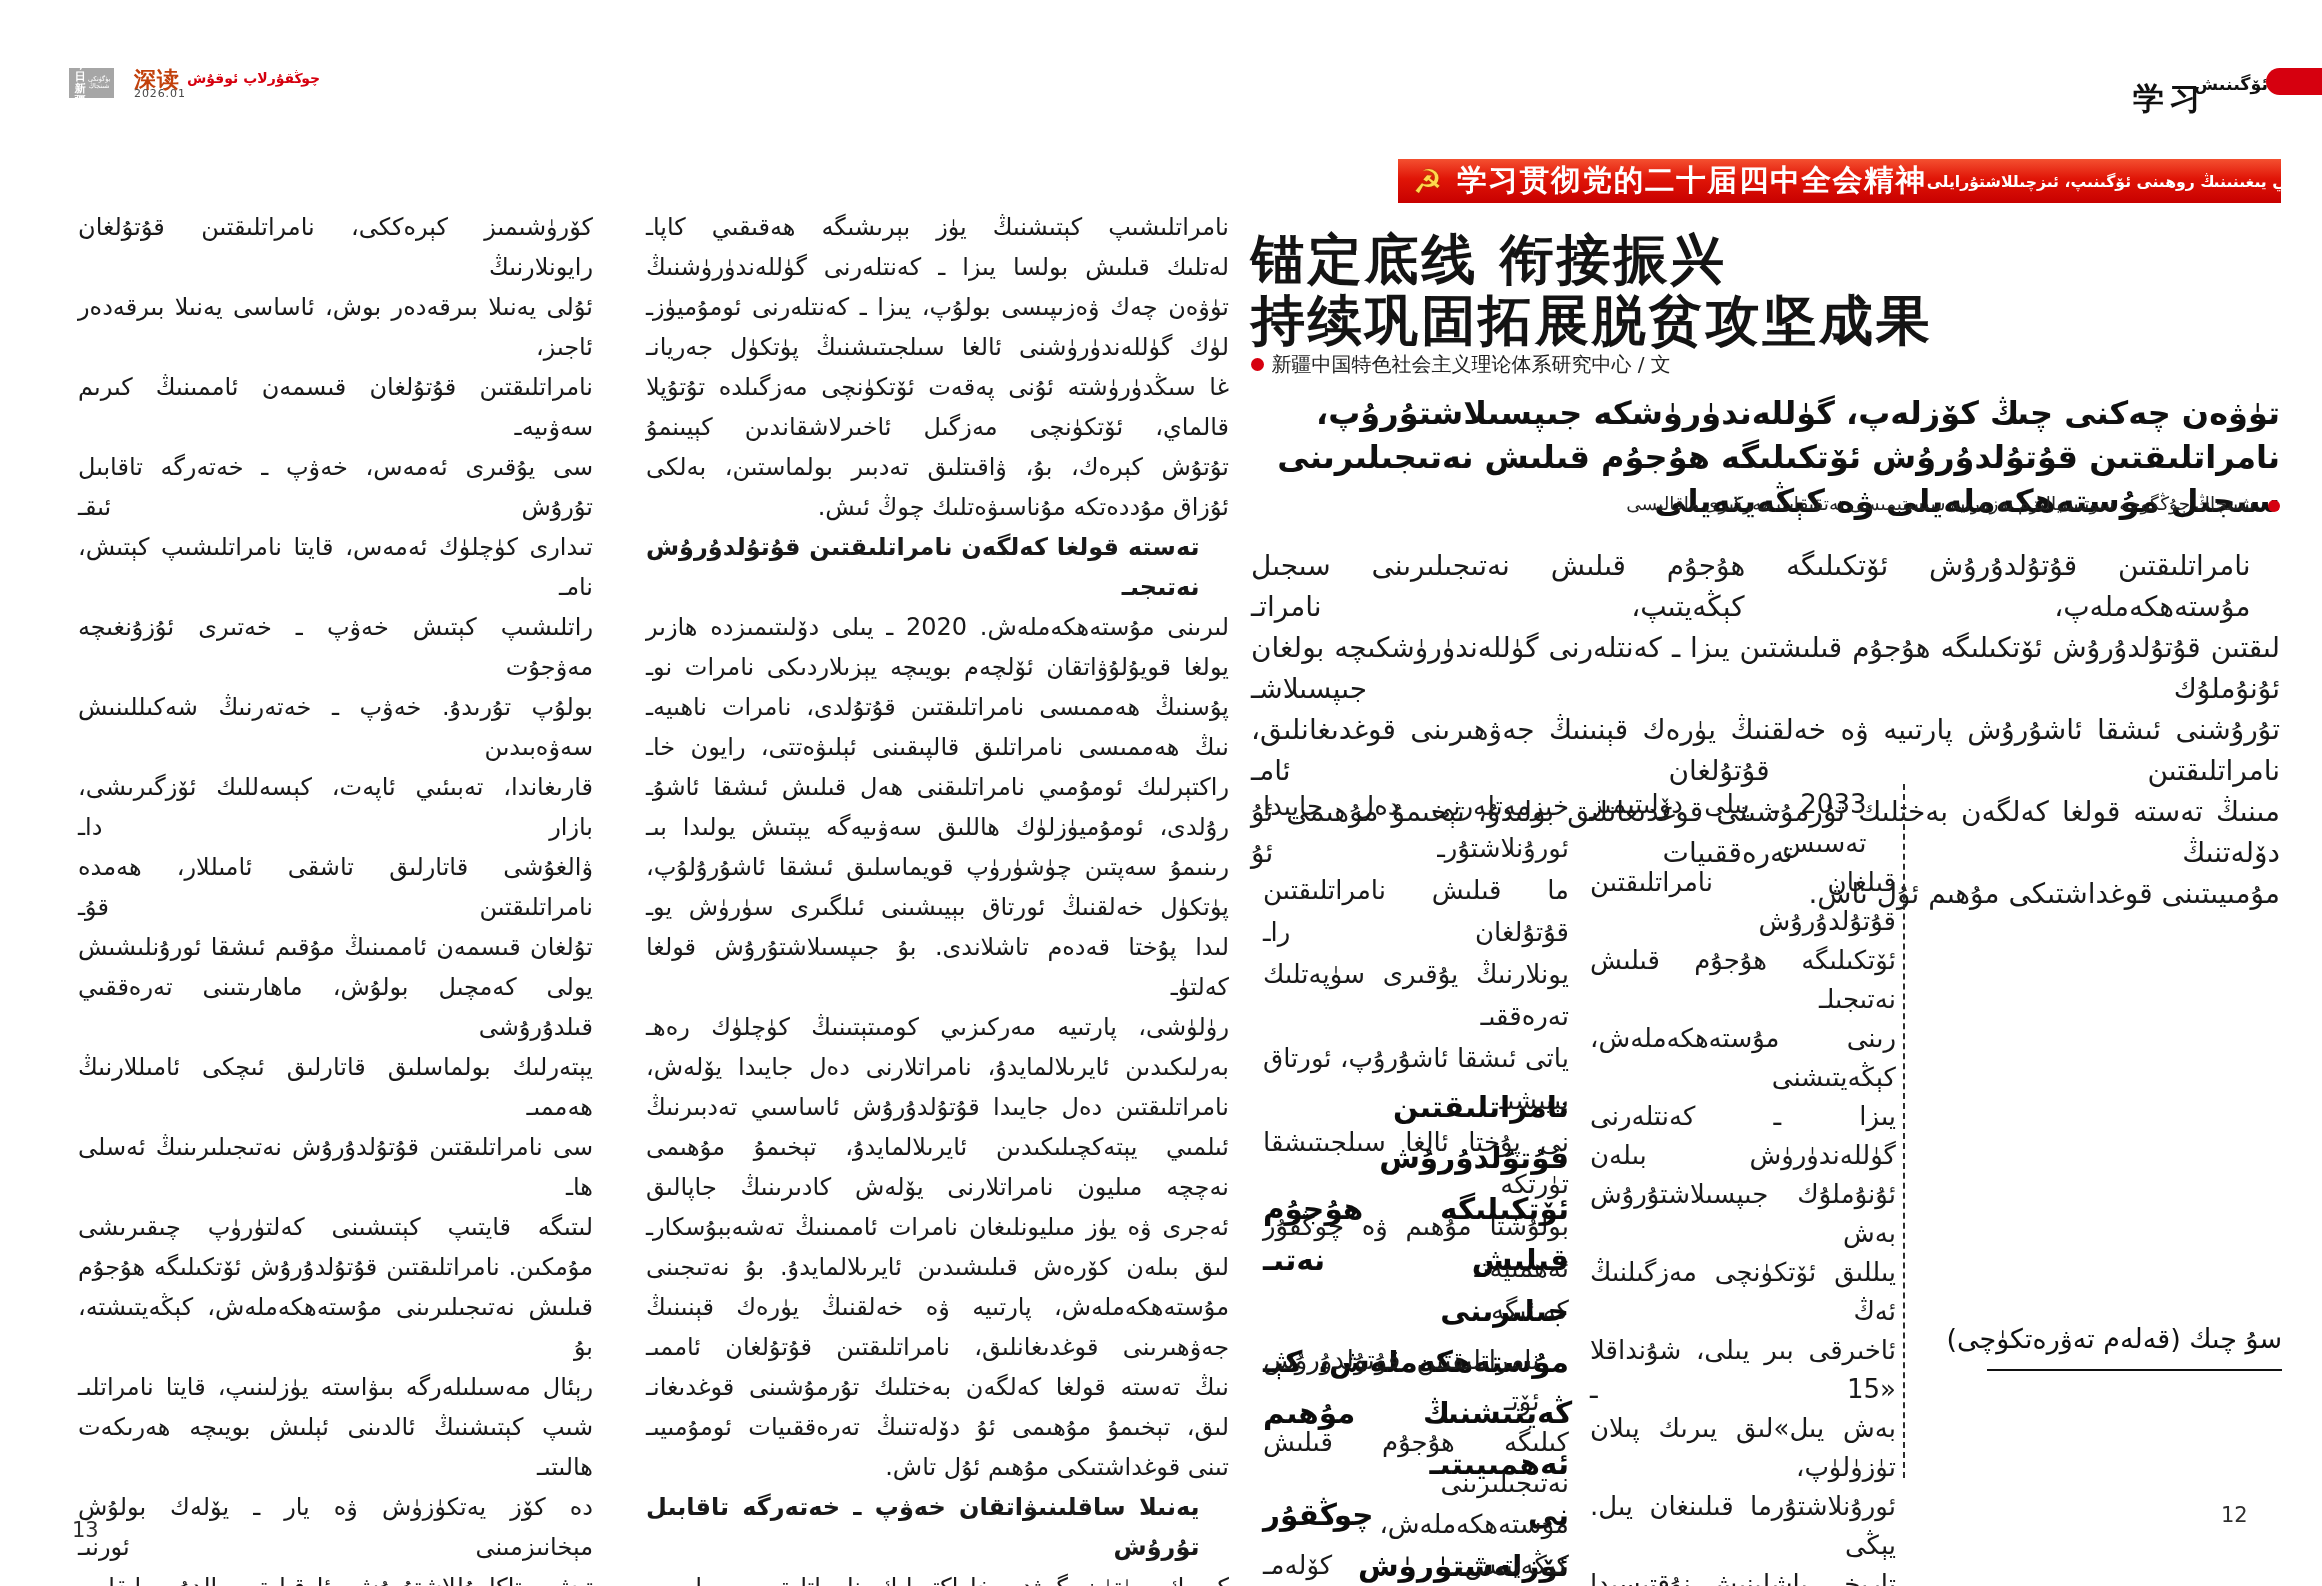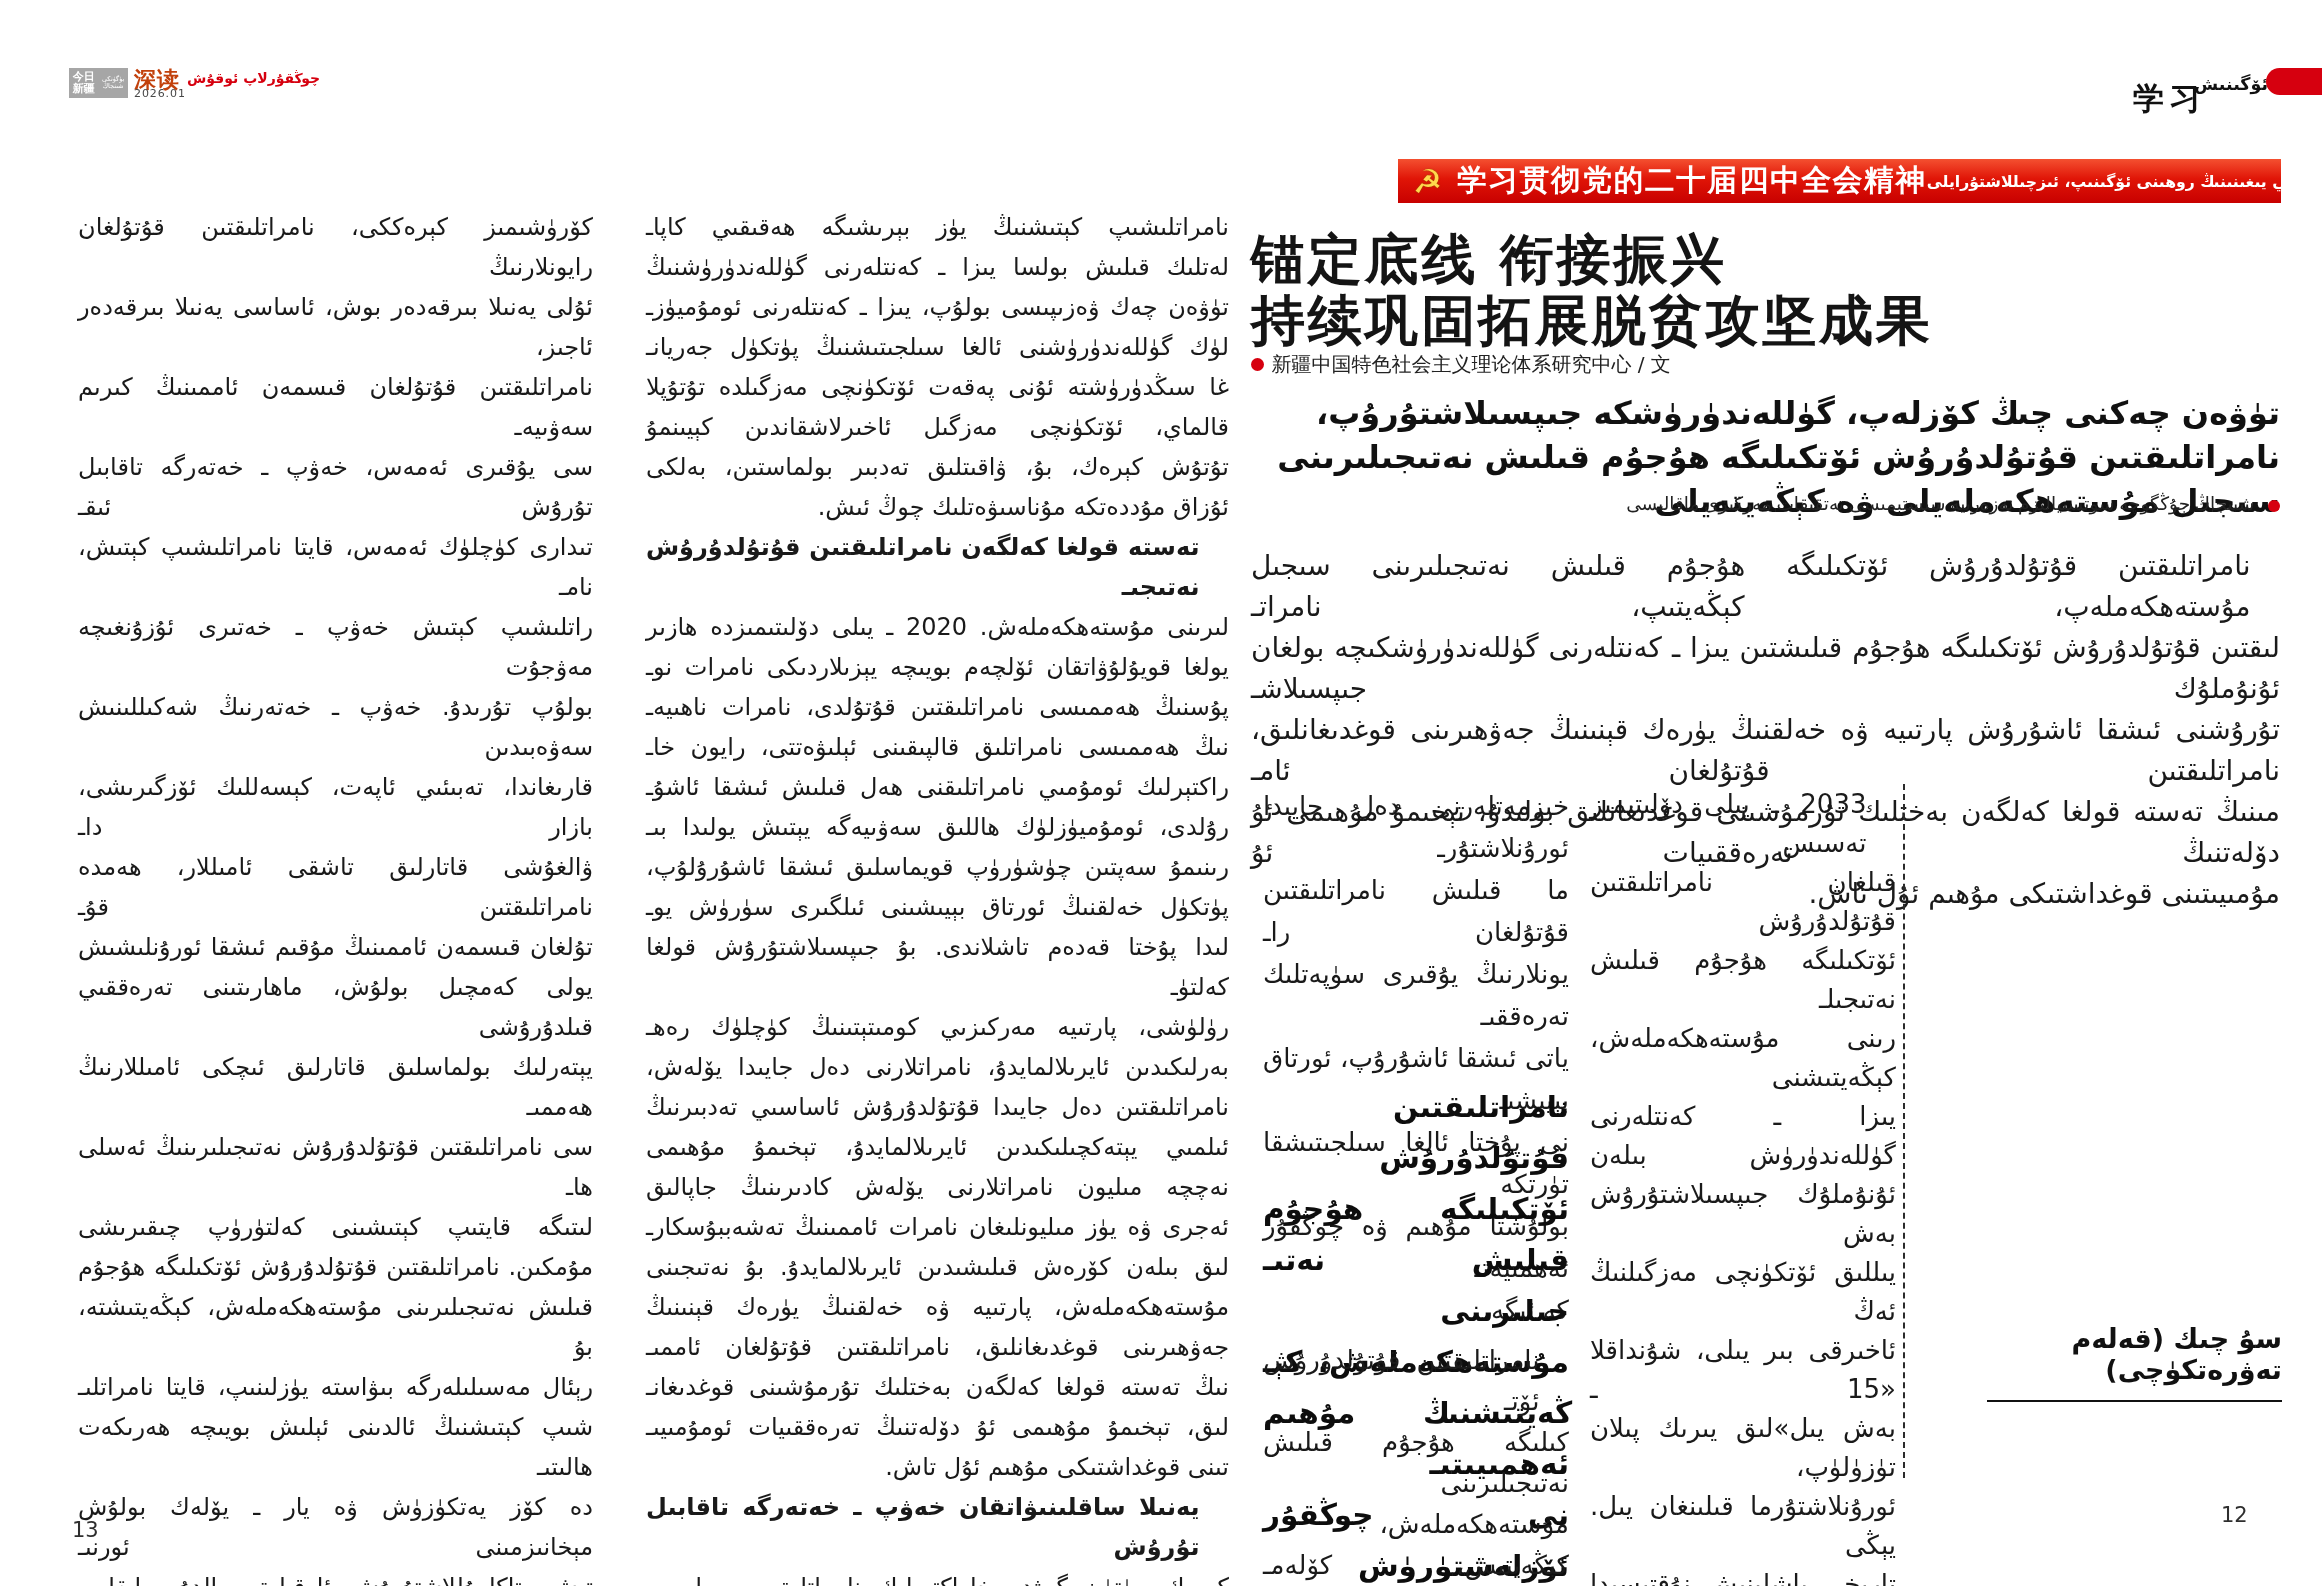--- a/index.html
+++ b/index.html
@@ -1,21 +1,21 @@
 <!DOCTYPE html>
 <html style="font-size:14.8px"><head>
 <meta charset="utf-8">
 <style>
   html,body{margin:0;padding:0;background:#e9e9e9;}
   .spread{position:relative;width:2322px;height:1587px;background:#ffffff;overflow:hidden;
           font-family:"DejaVu Sans",sans-serif;color:#1a1a1a;}
   .abs{position:absolute;}
   
   .masthead{left:69px;top:68px;width:388px;height:37px;}
-  .logo-box{position:absolute;left:0;top:0;width:59px;height:30px;background:#a6a6a6;
+  .logo-box{position:absolute;left:0;top:0;width:45px;height:30px;background:#a6a6a6;
             display:flex;align-items:center;justify-content:space-between;padding:0.9px 3.7px;box-sizing:border-box;}
   .logo-cn{color:#fff;font-weight:bold;font-size:11px;line-height:12px;text-align:center;}
   .logo-ug{color:#fff;font-size:6.5px;line-height:7.4px;direction:rtl;text-align:center;}
   .section-cn{position:absolute;left:65px;top:-2.8px;font-size:22px;font-weight:bold;color:#c2410c;letter-spacing:0.9px;}
   .issue{position:absolute;left:65px;top:19.4px;font-size:11px;color:#474747;letter-spacing:0.9px;}
   .section-ug{position:absolute;left:118px;top:1.8px;font-size:14px;font-weight:bold;color:#d6000f;direction:rtl;}
   
   .study-cn{right:116px;top:61px;font-size:31px;font-weight:bold;color:#111;
             font-family:"DejaVu Serif",serif;letter-spacing:5.5px;margin-top:17px;}
   .study-ug{right:54px;top:74px;font-size:17.5px;font-weight:bold;color:#111;direction:rtl;}
@@ -43,21 +43,21 @@
   .line.end{text-align-last:right;}
   .line.indent{padding-right:29.5px;box-sizing:border-box;}
   .intro{left:1251px;top:545px;width:1029px;font-size:28px;line-height:41px;}
   .colA{left:1590px;top:785px;width:306px;font-size:26px;line-height:39px;}
   .colB-p1{left:1263px;top:785px;width:306px;font-size:26px;line-height:42px;}
   .colB-quote{left:1263px;top:1082px;width:306px;font-size:29.5px;font-weight:bold;line-height:51px;color:#0d0d0d;}
   .colB-p2{left:1263px;top:1340px;width:306px;font-size:26px;line-height:41px;}
   .divider{left:1903px;top:784px;height:694px;width:0;border-left:2.8px dashed #2b2b2b;}
   
   .author-box{left:1929px;top:1323px;width:353px;direction:rtl;text-align:right;}
-  .author-title{font-size:27px;font-weight:bold;color:#111;}
+  .author-title{font-size:27px;font-weight:normal;color:#111;}
   .author-rule{width:295px;border-bottom:2.8px solid #111;margin-top:14.8px;margin-bottom:28px;}
   .author-lines{font-size:24px;line-height:37px;color:#111;}
   .author-lines .line{text-align:right;text-align-last:right;}
   
   .colR{left:646px;top:207px;width:583px;font-size:24px;line-height:40px;}
   .colL{left:78px;top:207px;width:515px;font-size:24px;line-height:40px;}
   .bold{font-weight:bold;}
   .pageno{font-size:21px;color:#2e2e2e;font-family:"DejaVu Sans",sans-serif;}
   .pageno-13{left:72px;top:1518px;}
   .pageno-12{left:2221px;top:1503px;}

